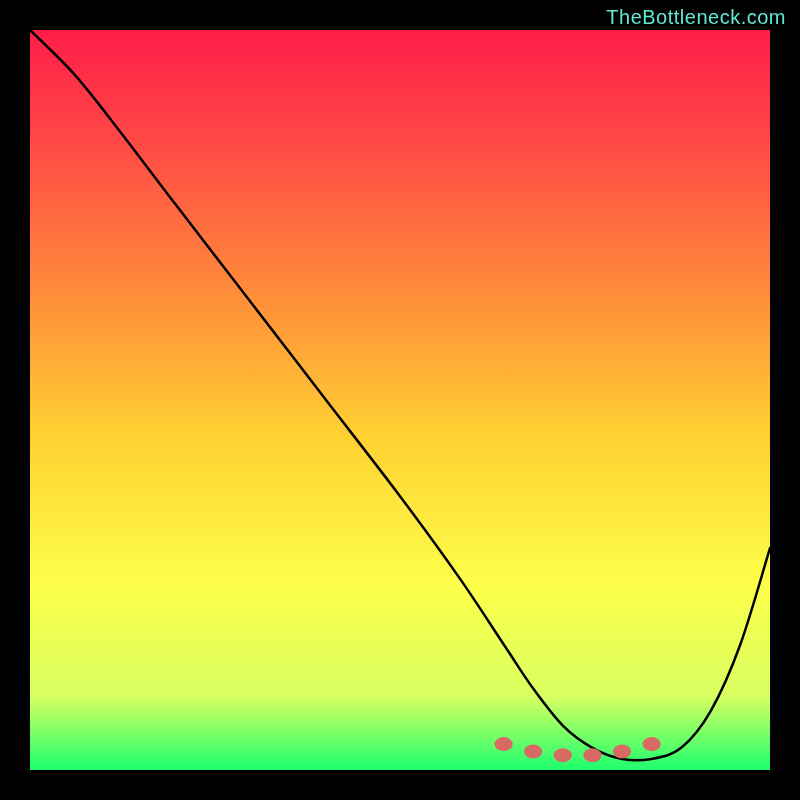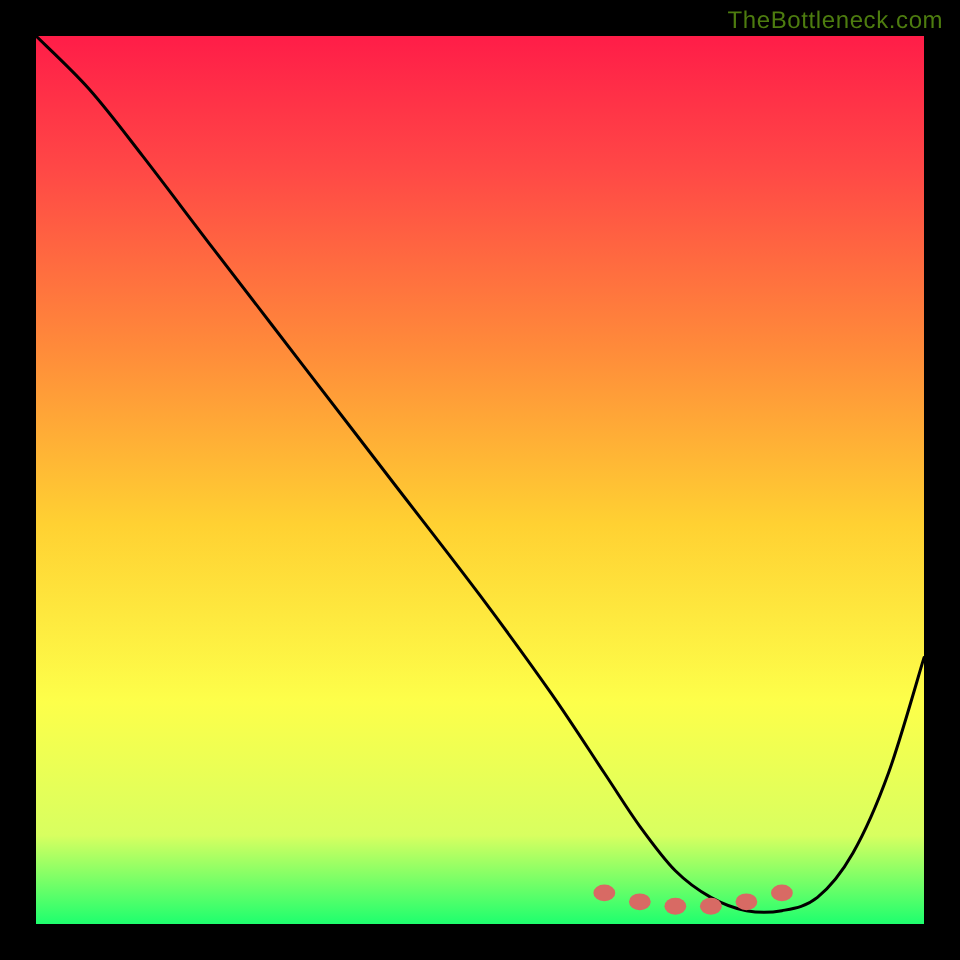--- a/index.html
+++ b/index.html
@@ -8,21 +8,21 @@
     width: 800px;
     height: 800px;
     background: #000;
     font-family: Arial, Helvetica, sans-serif;
     overflow: hidden;
   }
   .attribution {
     position: absolute;
     top: 6px;
     right: 14px;
-    color: #4d7c0f;
+    color: #5eead4;
     font-size: 20px;
     font-weight: 500;
     letter-spacing: 0.5px;
   }
   .plot-frame {
     position: absolute;
     left: 30px;
     top: 30px;
     width: 740px;
     height: 740px;

